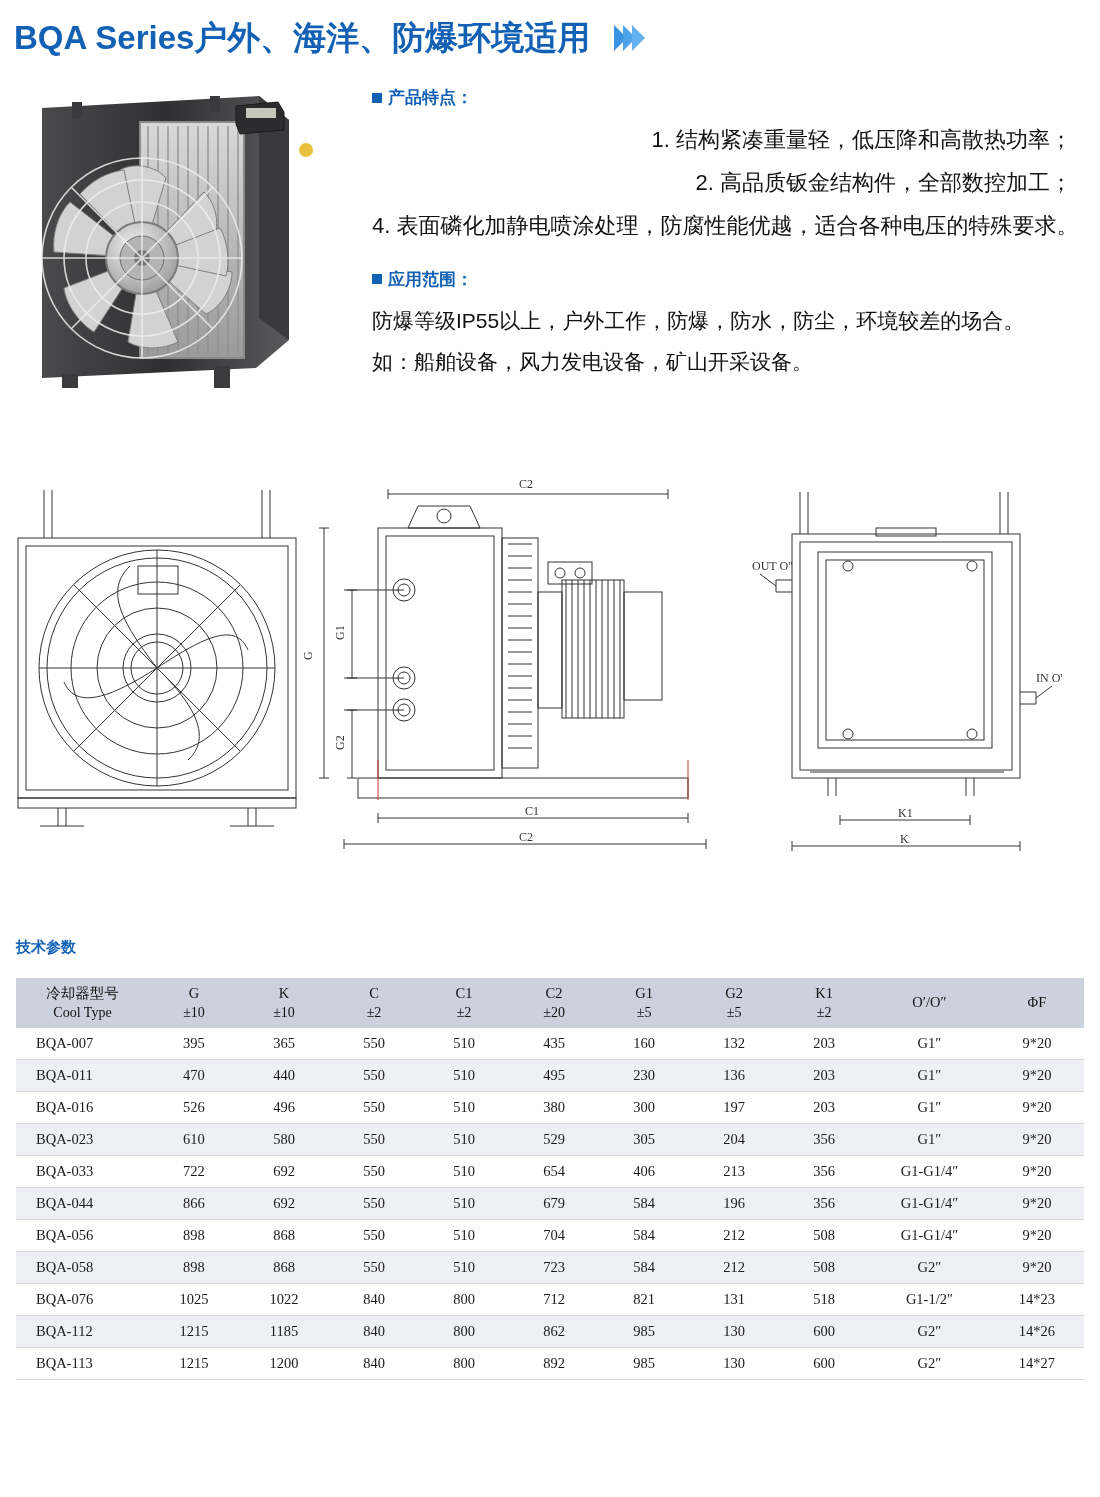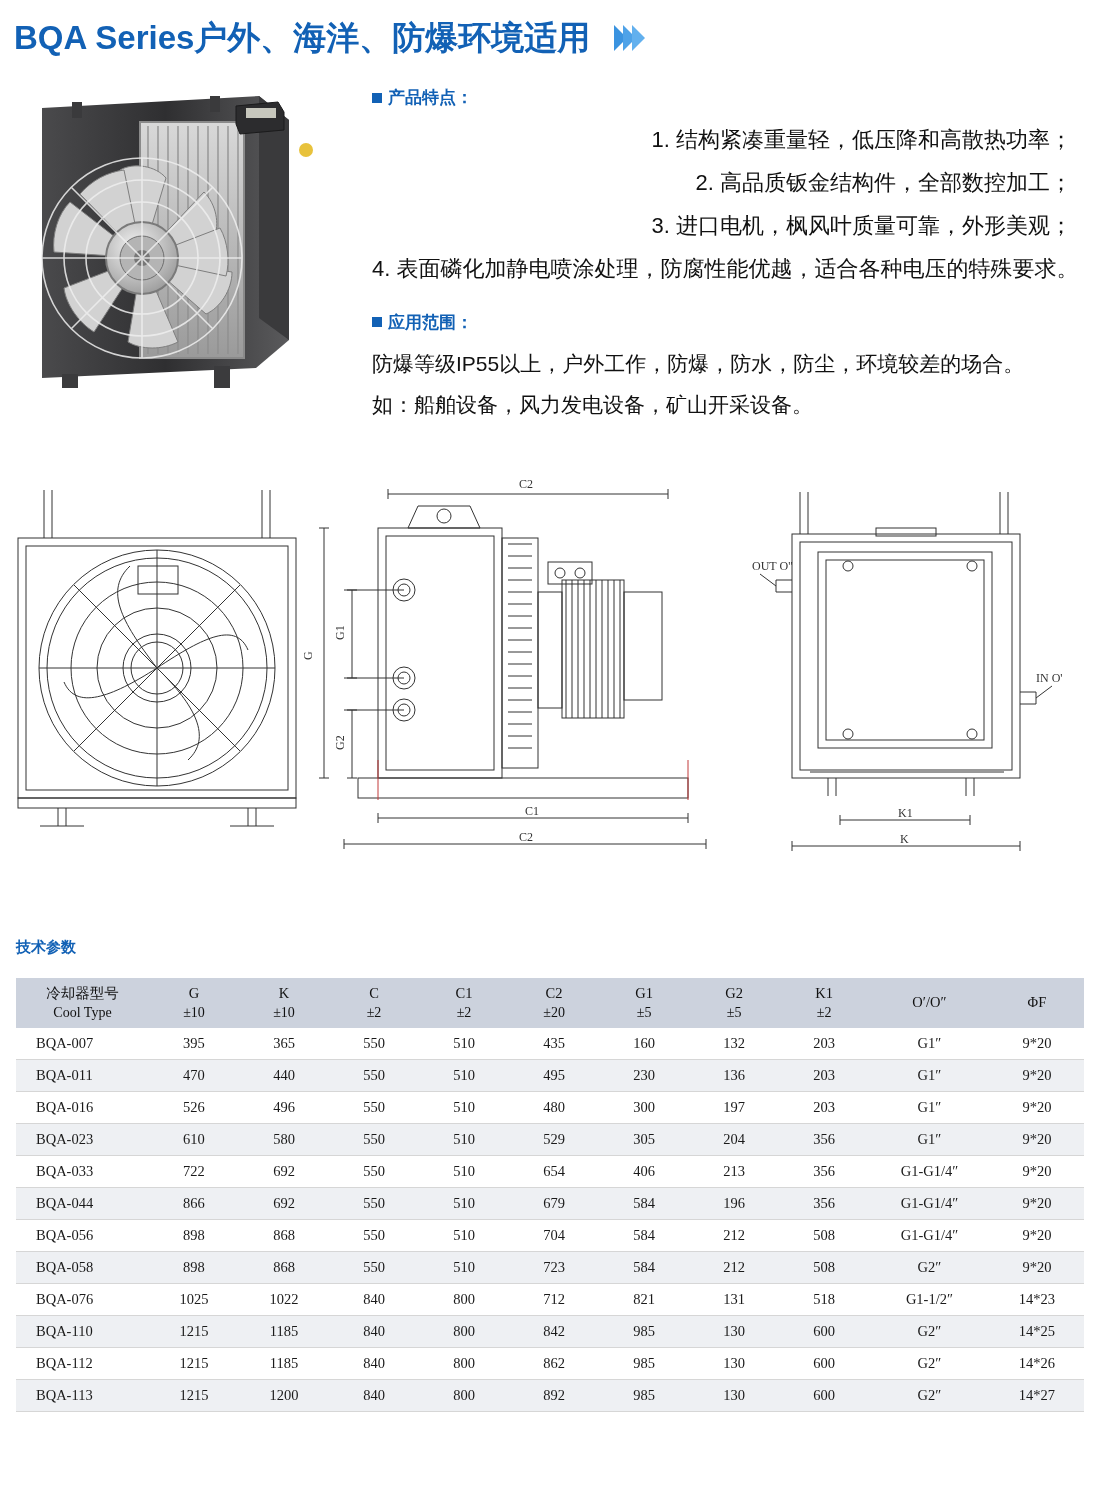--- a/index.html
+++ b/index.html
@@ -175,21 +175,20 @@
 </div>
 
 <div class="features">
   <div class="sec-head">
     <span class="sq"></span>
     <span>产品特点：</span>
   </div>
   <ul class="feat-list">
     <li>1. 结构紧凑重量轻，低压降和高散热功率；</li>
     <li>2. 高品质钣金结构件，全部数控加工；</li>
-    <li>3. 进口电机，枫风叶质量可靠，外形美观；</li>
     <li>4. 表面磷化加静电喷涂处理，防腐性能优越，适合各种电压的特殊要求。</li>
   </ul>
 
   <div class="app-block">
     <div class="sec-head">
       <span class="sq"></span>
       <span>应用范围：</span>
     </div>
     <div class="app-line">防爆等级IP55以上，户外工作，防爆，防水，防尘，环境较差的场合。</div>
     <div class="app-line">如：船舶设备，风力发电设备，矿山开采设备。</div>
@@ -409,21 +408,21 @@
       <td>203</td>
       <td>G1″</td>
       <td>9*20</td>
     </tr>
     <tr>
       <td class="model">BQA-016</td>
       <td>526</td>
       <td>496</td>
       <td>550</td>
       <td>510</td>
-      <td>480</td>
+      <td>380</td>
       <td>300</td>
       <td>197</td>
       <td>203</td>
       <td>G1″</td>
       <td>9*20</td>
     </tr>
     <tr>
       <td class="model">BQA-023</td>
       <td>610</td>
       <td>580</td>
@@ -495,33 +494,20 @@
       <td>840</td>
       <td>800</td>
       <td>712</td>
       <td>821</td>
       <td>131</td>
       <td>518</td>
       <td>G1-1/2″</td>
       <td>14*23</td>
     </tr>
     <tr>
-      <td class="model">BQA-110</td>
-      <td>1215</td>
-      <td>1185</td>
-      <td>840</td>
-      <td>800</td>
-      <td>842</td>
-      <td>985</td>
-      <td>130</td>
-      <td>600</td>
-      <td>G2″</td>
-      <td>14*25</td>
-    </tr>
-    <tr>
       <td class="model">BQA-112</td>
       <td>1215</td>
       <td>1185</td>
       <td>840</td>
       <td>800</td>
       <td>862</td>
       <td>985</td>
       <td>130</td>
       <td>600</td>
       <td>G2″</td>

